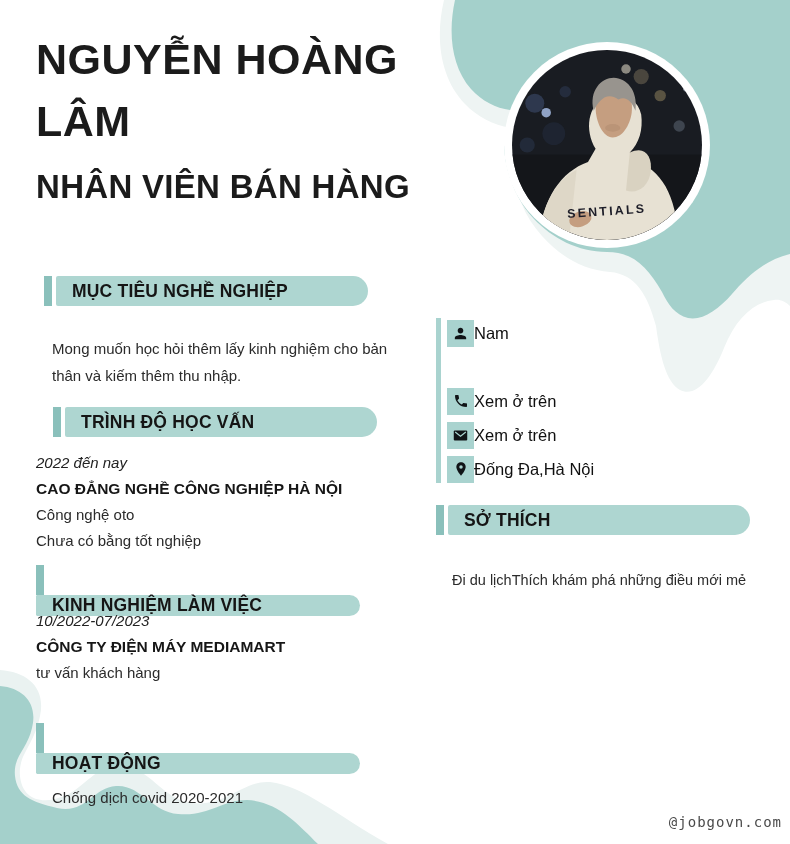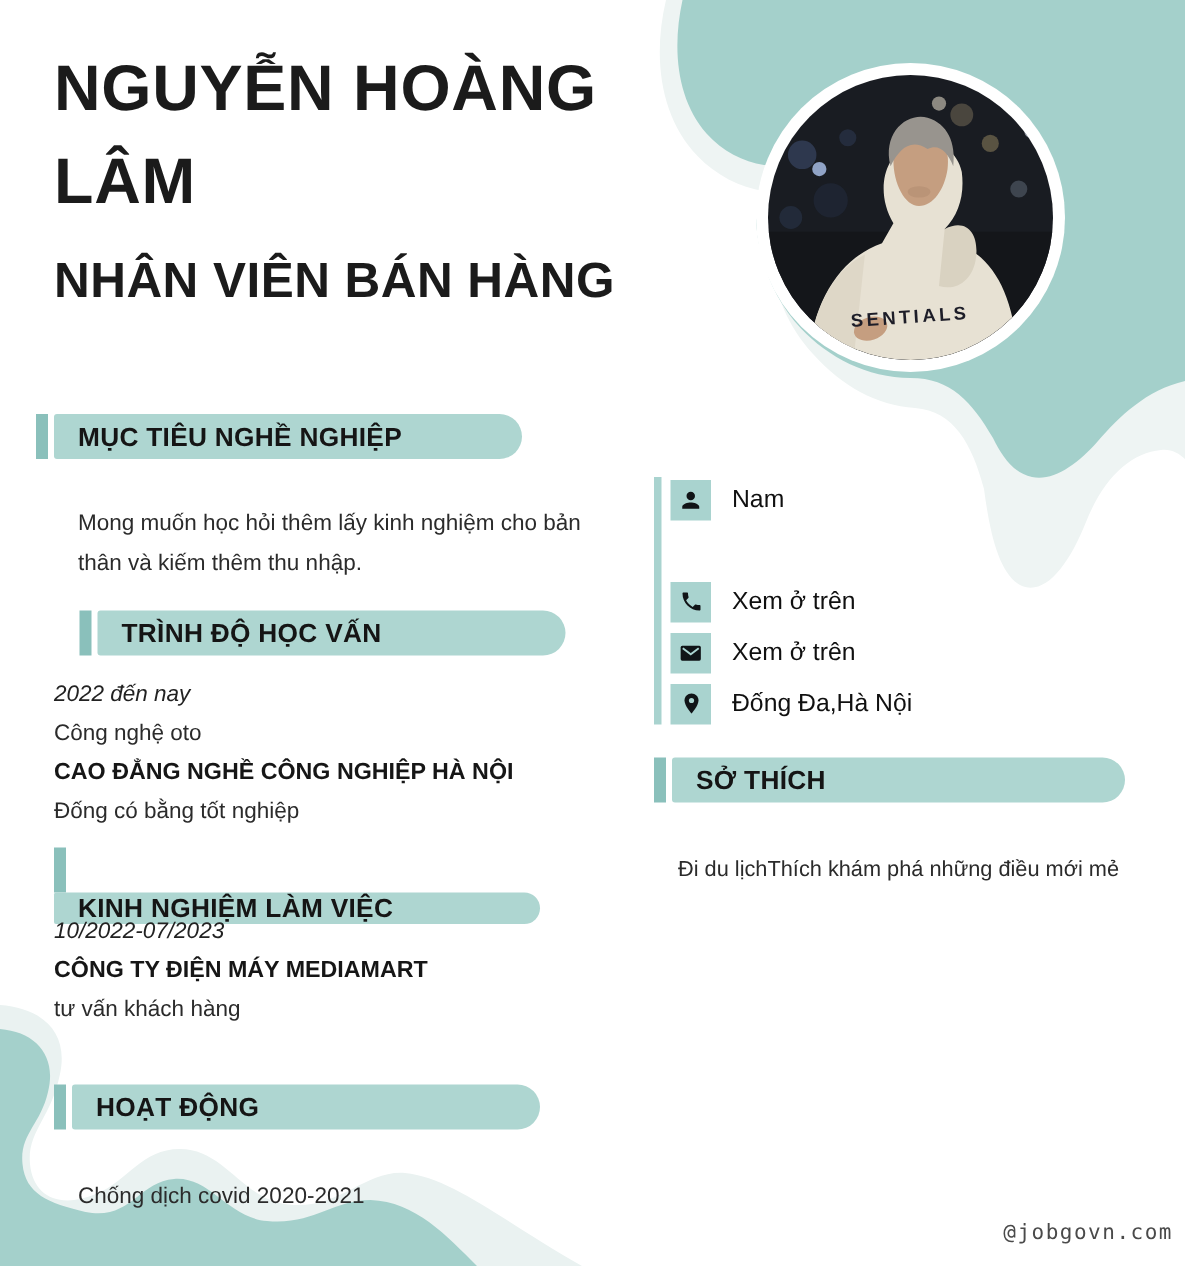--- a/index.html
+++ b/index.html
@@ -44,21 +44,21 @@
   .stack .strong{font-weight:700;color:#161616;font-size:15.5px;}
 
   
   .info-vbar{position:absolute;left:436px;top:318px;width:5px;height:165px;background:#a9d3cf;}
   .info-row{position:absolute;left:447px;display:flex;align-items:center;height:28px;}
   .info-icon{
     width:27px;height:27px;background:#a9d3cf;flex:0 0 auto;
     display:flex;align-items:center;justify-content:center;
   }
   .info-icon svg{display:block;}
-  .info-text{margin-left:14px;font-size:16.5px;color:#101010;}
+  .info-text{font-size:16.5px;color:#101010;}
 
   .footer-mark{
     position:absolute;right:8px;top:814px;
     font-family:"DejaVu Sans Mono","Liberation Mono",monospace;
     font-size:14px;color:#4a4a4a;letter-spacing:1px;
   }
 </style>
 </head>
 <body>
 
@@ -138,54 +138,54 @@
           C63,27 60,24 56,26 C50,22 46,26 43,32 Z"></path>
         <ellipse cx="36" cy="89" rx="6" ry="4" fill="#c59e80" transform="rotate(-18 36 89)"></ellipse>
         <text x="50" y="87" font-size="6.5" fill="#1d1d28" letter-spacing="1.2" font-family="Liberation Sans, DejaVu Sans, sans-serif" font-weight="700" text-anchor="middle" transform="rotate(-4 50 87)">SENTIALS</text>
       </svg>
     </div>
   </div>
 
   <h1 class="name">NGUYỄN HOÀNG LÂM</h1>
   <h2 class="job-title">NHÂN VIÊN BÁN HÀNG</h2>
 
-  <div class="sec-header" style="left:24px;top:276px;width:324px;">
+  <div class="sec-header" style="left:44px;top:276px;width:324px;">
     <span class="accent"></span>
     <span class="bar">
       <span class="sec-title">MỤC TIÊU NGHỀ NGHIỆP</span>
     </span>
   </div>
   <p class="body-text" style="left:36px;top:319px;width:368px;">Mong muốn học hỏi thêm lấy kinh nghiệm cho bản thân và kiếm thêm thu nhập.</p>
 
   <div class="sec-header" style="left:36px;top:407px;width:324px;padding-left:17px;">
     <span class="accent"></span>
     <span class="bar">
       <span class="sec-title">TRÌNH ĐỘ HỌC VẤN</span>
     </span>
   </div>
   <div class="stack" style="left:36px;top:450px;width:380px;">
     <div class="line period">2022 đến nay</div>
+    <div class="line strong">CAO ĐẲNG NGHỀ CÔNG NGHIỆP HÀ NỘI</div>
     <div class="line">Công nghệ oto</div>
-    <div class="line strong">CAO ĐẲNG NGHỀ CÔNG NGHIỆP HÀ NỘI</div>
-    <div class="line">Đống có bằng tốt nghiệp</div>
+    <div class="line">Chưa có bằng tốt nghiệp</div>
   </div>
 
   <div class="sec-header" style="left:36px;top:565px;width:324px;flex-direction:column;">
     <span class="accent"></span>
     <span class="bar">
       <span class="sec-title">KINH NGHIỆM LÀM VIỆC</span>
     </span>
   </div>
   <div class="stack" style="left:36px;top:608px;width:380px;">
     <div class="line period">10/2022-07/2023</div>
     <div class="line strong">CÔNG TY ĐIỆN MÁY MEDIAMART</div>
     <div class="line">tư vấn khách hàng</div>
   </div>
 
-  <div class="sec-header" style="left:36px;top:723px;width:324px;">
+  <div class="sec-header" style="left:36px;top:723px;width:324px;flex-direction:column;">
     <span class="accent"></span>
     <span class="bar">
       <span class="sec-title">HOẠT ĐỘNG</span>
     </span>
   </div>
   <p class="body-text" style="left:36px;top:768px;width:380px;">Chống dịch covid 2020-2021</p>
 
   <div class="info-vbar"></div>
 
   <div class="info-row" style="top:319px;">

